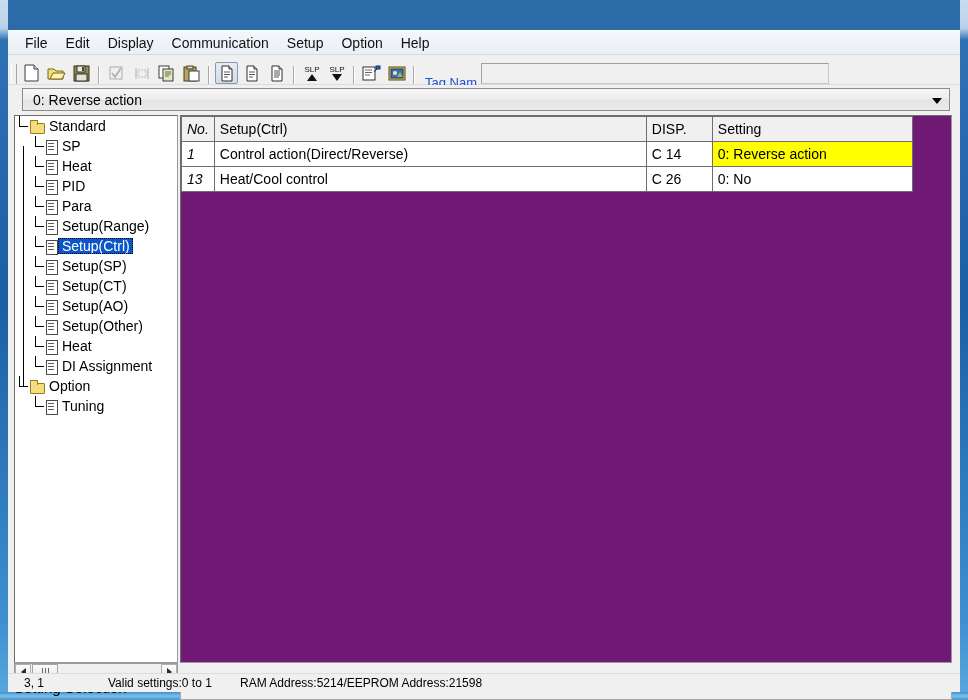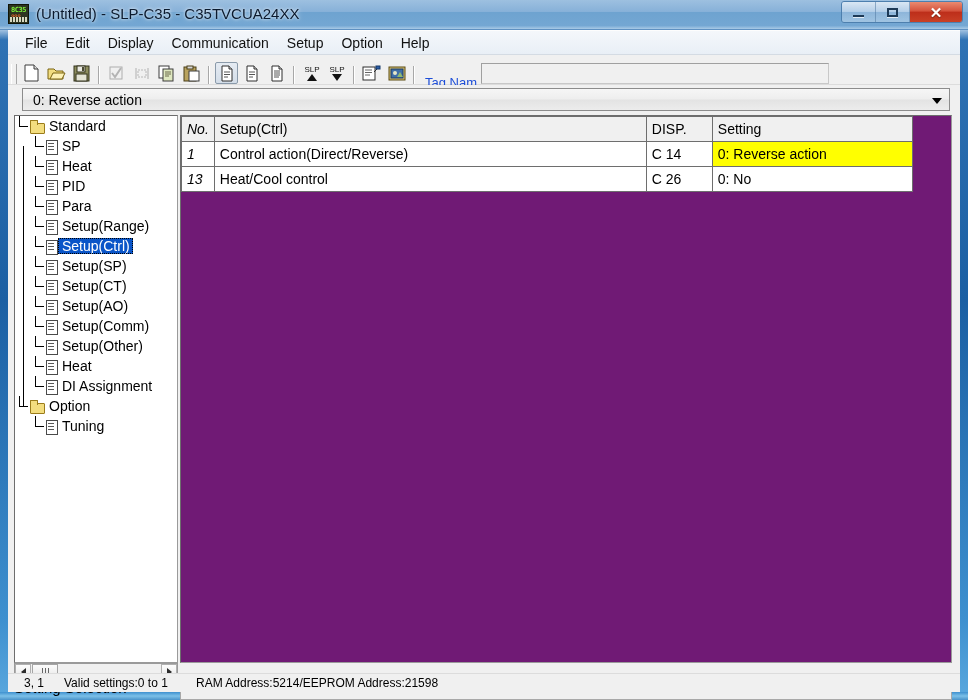--- a/index.html
+++ b/index.html
@@ -347,55 +347,35 @@
     position: absolute; left: 8px; top: 673px;
     width: 952px; height: 19px;
     background: #f0f0f0;
     border-top: 1px solid #dcdcdc;
     display: flex; align-items: center;
     font-size: 12px; color: #000;
   }
   #sb-coord {
     width: 56px; padding-left: 16px; font-weight: normal;
   }
-  #sb-valid { width: 120px; }
+  #sb-valid { width: 120px; margin-left: 44px; }
   #sb-addr { flex: 1; padding-left: 12px; }
 
   
   svg { display: block; }
 </style>
 </head>
 <body>
 
 <div id="window-frame">
 
   <div id="frame-left"></div>
   <div id="frame-right"></div>
   <div id="frame-bottom"></div>
 
-  <div id="title-bar">
-    <div id="app-icon">
-      <span class="seg">8C35</span>
-      <span class="seg2">888</span>
-      <span class="bar"></span>
-    </div>
-    <div id="title-text">(Untitled) - SLP-C35 - C35TVCUA24XX</div>
-
-    <div id="win-buttons">
-      <div class="win-btn">
-        <div class="glyph-min"></div>
-      </div>
-      <div class="win-btn">
-        <div class="glyph-max"></div>
-      </div>
-      <div class="win-btn close">
-        <div class="glyph-close">✕</div>
-      </div>
-    </div>
-  </div>
 
   <div id="client">
 
     <div id="menu-bar">
       <div class="menu-item">File</div>
       <div class="menu-item">Edit</div>
       <div class="menu-item">Display</div>
       <div class="menu-item">Communication</div>
       <div class="menu-item">Setup</div>
       <div class="menu-item">Option</div>
@@ -600,26 +580,20 @@
           <span class="tlabel">Setup(CT)</span>
         </div>
 
         <div class="tnode">
           <span class="indent-1 line"></span>
           <span class="elbow"></span>
           <span class="doc-icon"></span>
           <span class="tlabel">Setup(AO)</span>
         </div>
 
-        <div class="tnode">
-          <span class="indent-1 line"></span>
-          <span class="elbow"></span>
-          <span class="doc-icon"></span>
-          <span class="tlabel">Setup(Comm)</span>
-        </div>
 
         <div class="tnode">
           <span class="indent-1 line"></span>
           <span class="elbow"></span>
           <span class="doc-icon"></span>
           <span class="tlabel">Setup(Other)</span>
         </div>
 
         <div class="tnode">
           <span class="indent-1 line"></span>

